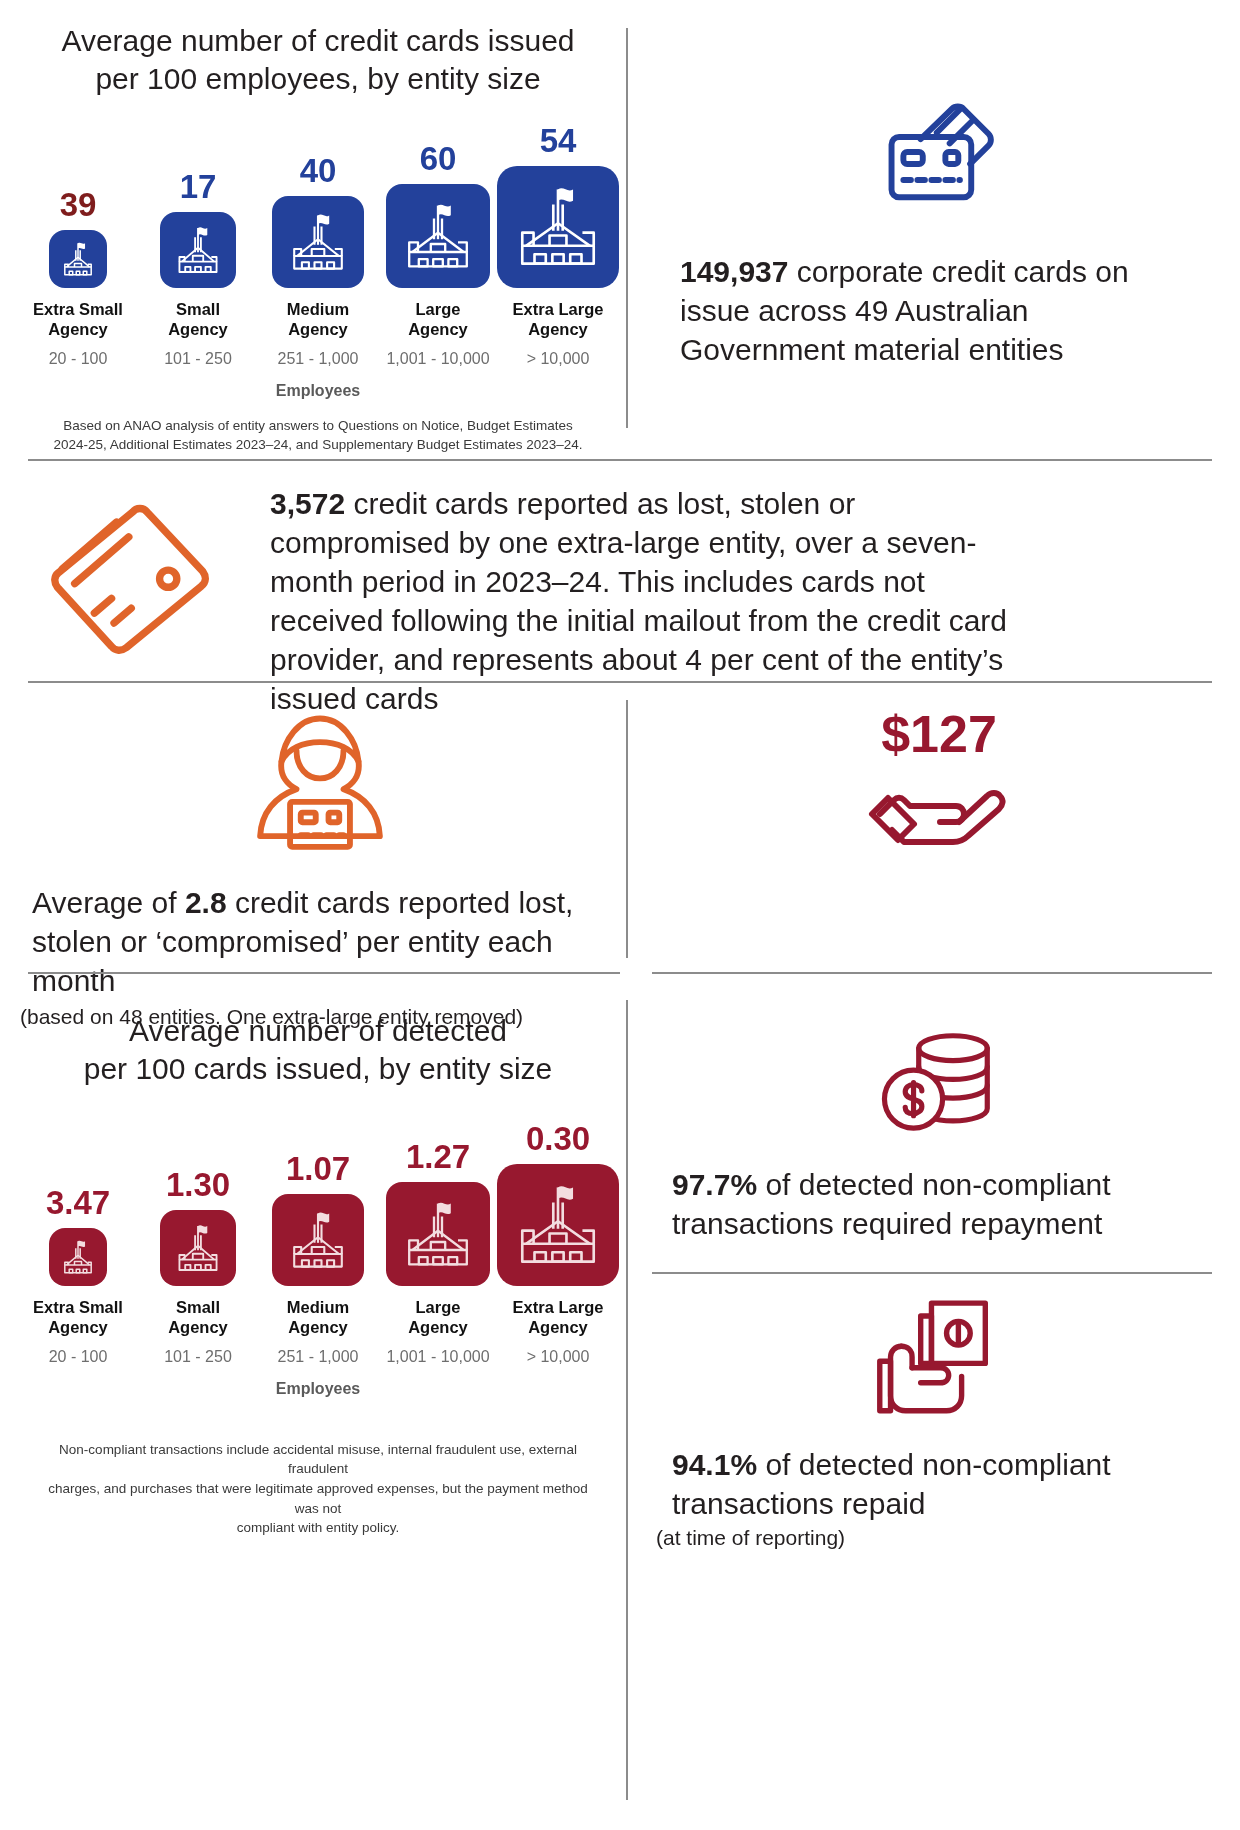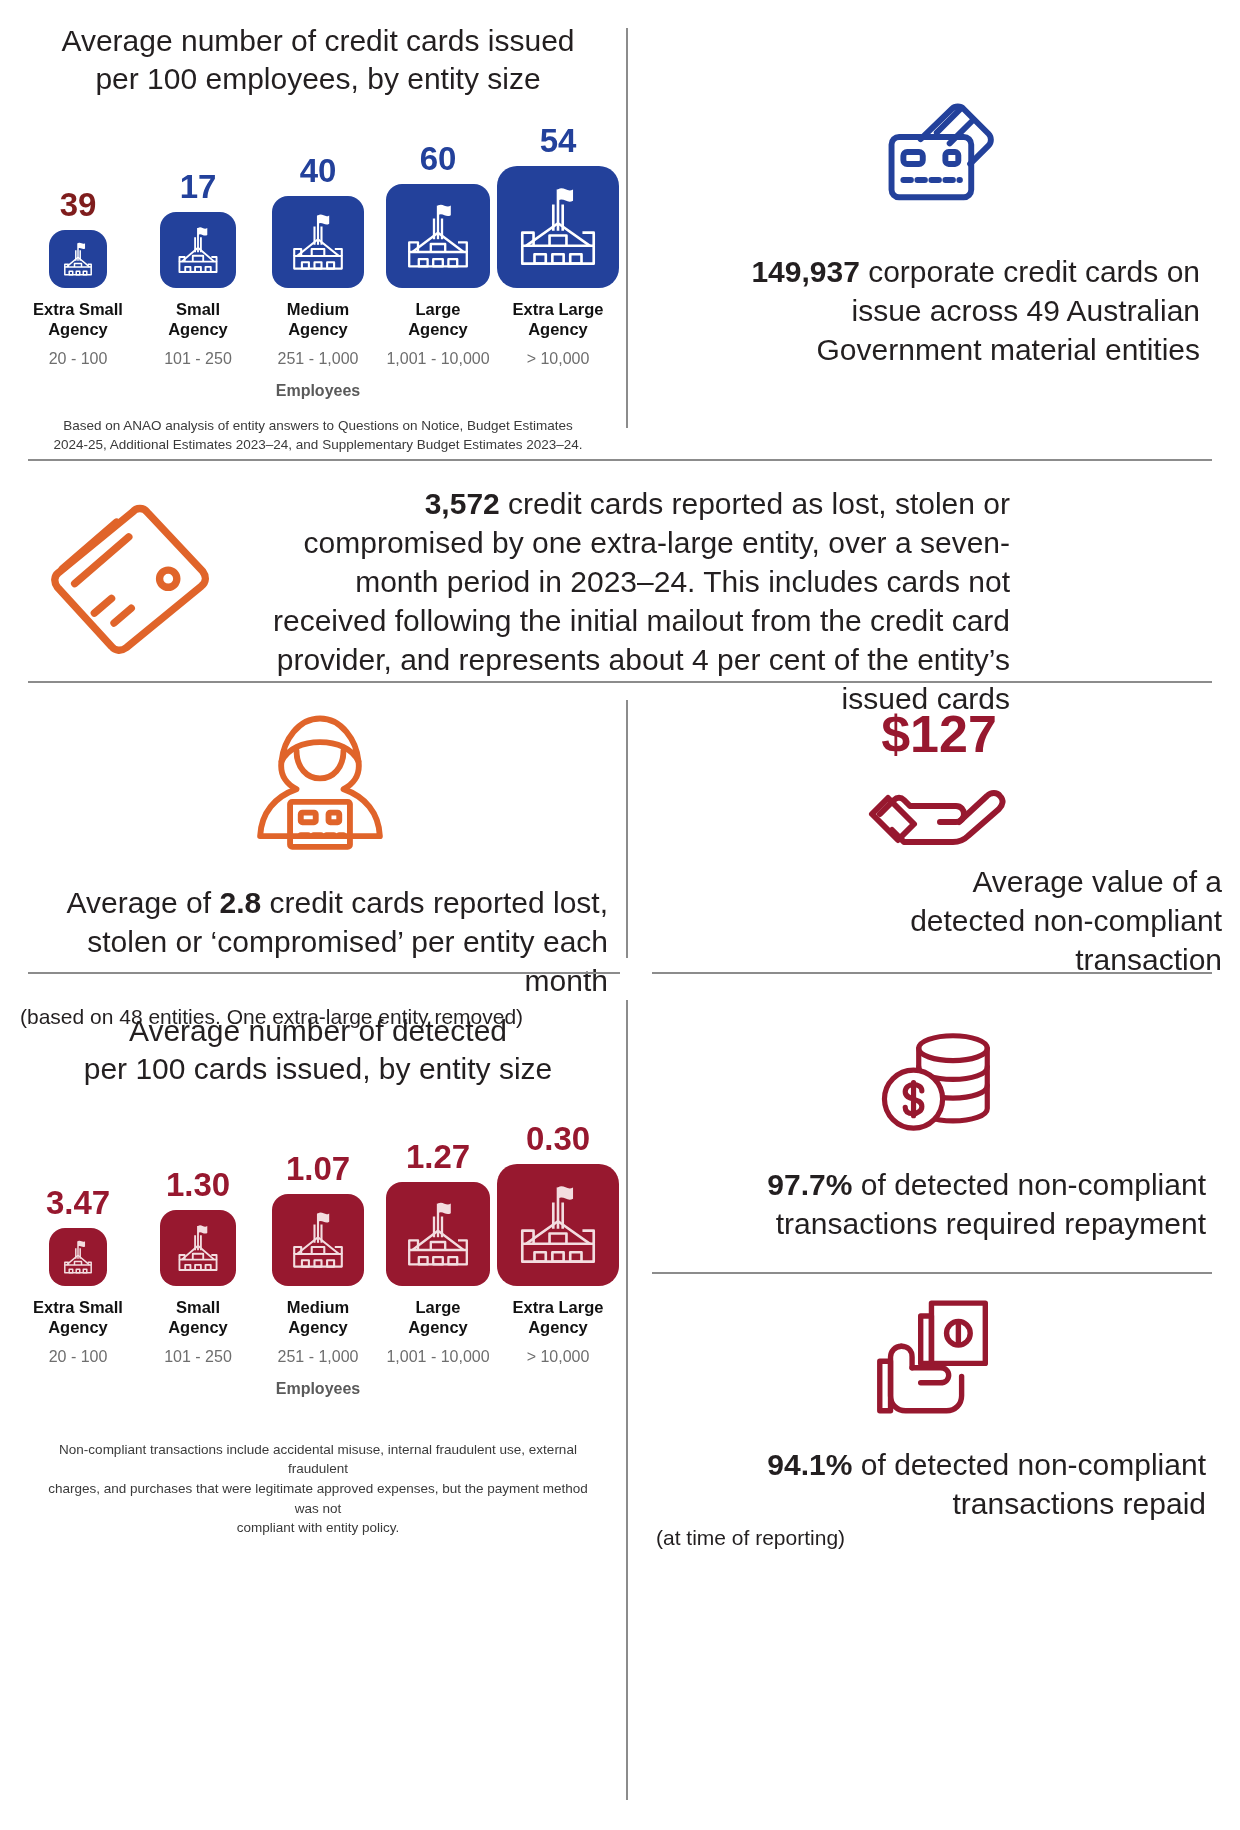--- a/index.html
+++ b/index.html
@@ -21,21 +21,21 @@
     font-weight:300;
     font-size:30px;
     line-height:1.26;
     text-align:center;
     color:#231f20;
   }
   .body-text{
     font-weight:300;
     font-size:30px;
     line-height:1.3;
-    text-align:right;
+    text-align:left;
     color:#231f20;
   }
   .body-text b{font-weight:700;}
   .sub-note{
     font-weight:300;
     font-size:21px;
     line-height:1.25;
     text-align:left;
     color:#231f20;
   }
@@ -296,25 +296,20 @@
   <div class="abs" style="left:656px;top:708px;width:566px;">
     <div class="stat-big" style="color:#97182f;">$127</div>
     <div class="icon-center" style="margin-top:6px;">
       <svg viewBox="0 0 150 80" width="150" height="80" aria-hidden="true">
         <g fill="none" stroke="#97182f" stroke-width="6" stroke-linejoin="round" stroke-linecap="round">
           <path d="M16 48 L30 34 c3-3 7-3 10 0 l6 6 h46 c5 0 8 4 8 8 c0 4-3 8-8 8 H76"></path>
           <path d="M95 56 l28-26 c4-4 10-4 13 0 c4 4 3 9 -1 13 L104 70 c-4 4-9 6-15 6 H40 l-12-12"></path>
           <path d="M8 56 L24 40 L50 66 L34 82 z" transform="translate(0,-8)"></path>
         </g>
       </svg>
-    </div>
-    <div class="body-text" style="margin-top:16px;">
-      <div>Average value of a</div>
-      <div>detected non-compliant</div>
-      <div>transaction</div>
     </div>
   </div>
 
   <div class="hr abs" style="left:28px;top:972px;width:592px;height:1.6px;"></div>
   <div class="hr abs" style="left:652px;top:972px;width:560px;height:1.6px;"></div>
 
   <div class="abs" style="left:18px;top:1012px;width:600px;">
     <div class="section-title">
       <div>Average number of detected</div>
       <div>per 100 cards issued, by entity size</div>

